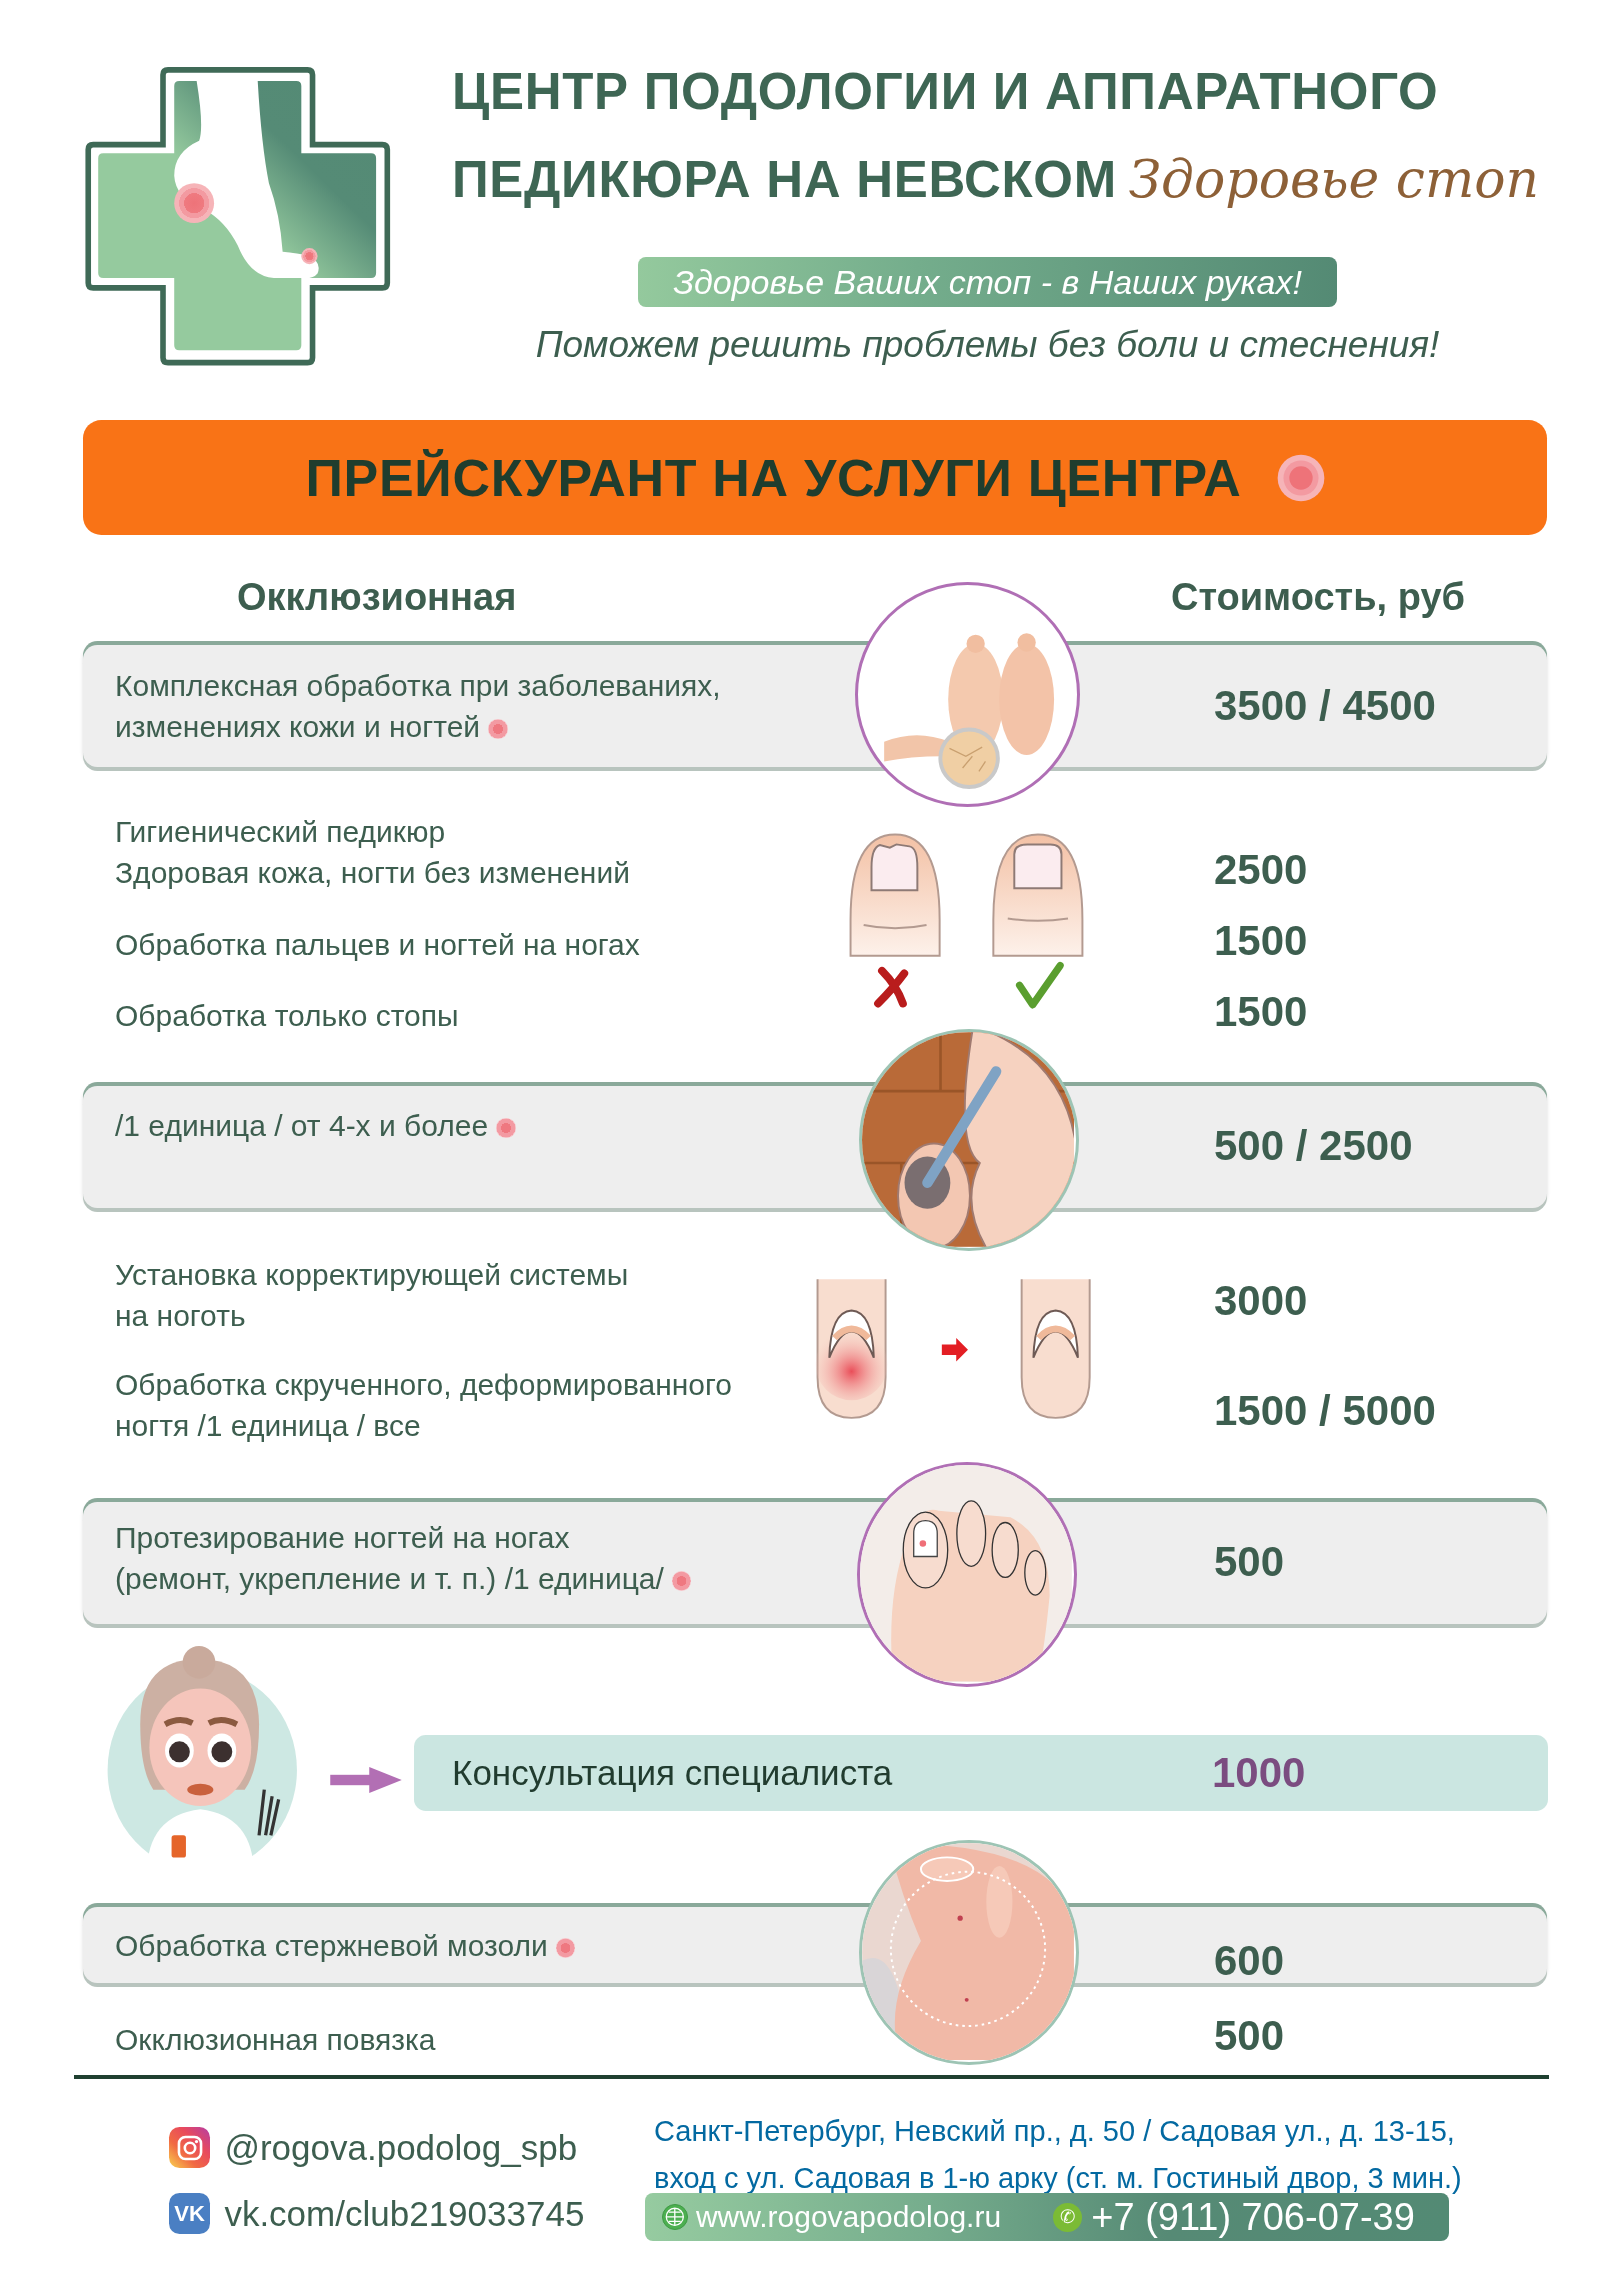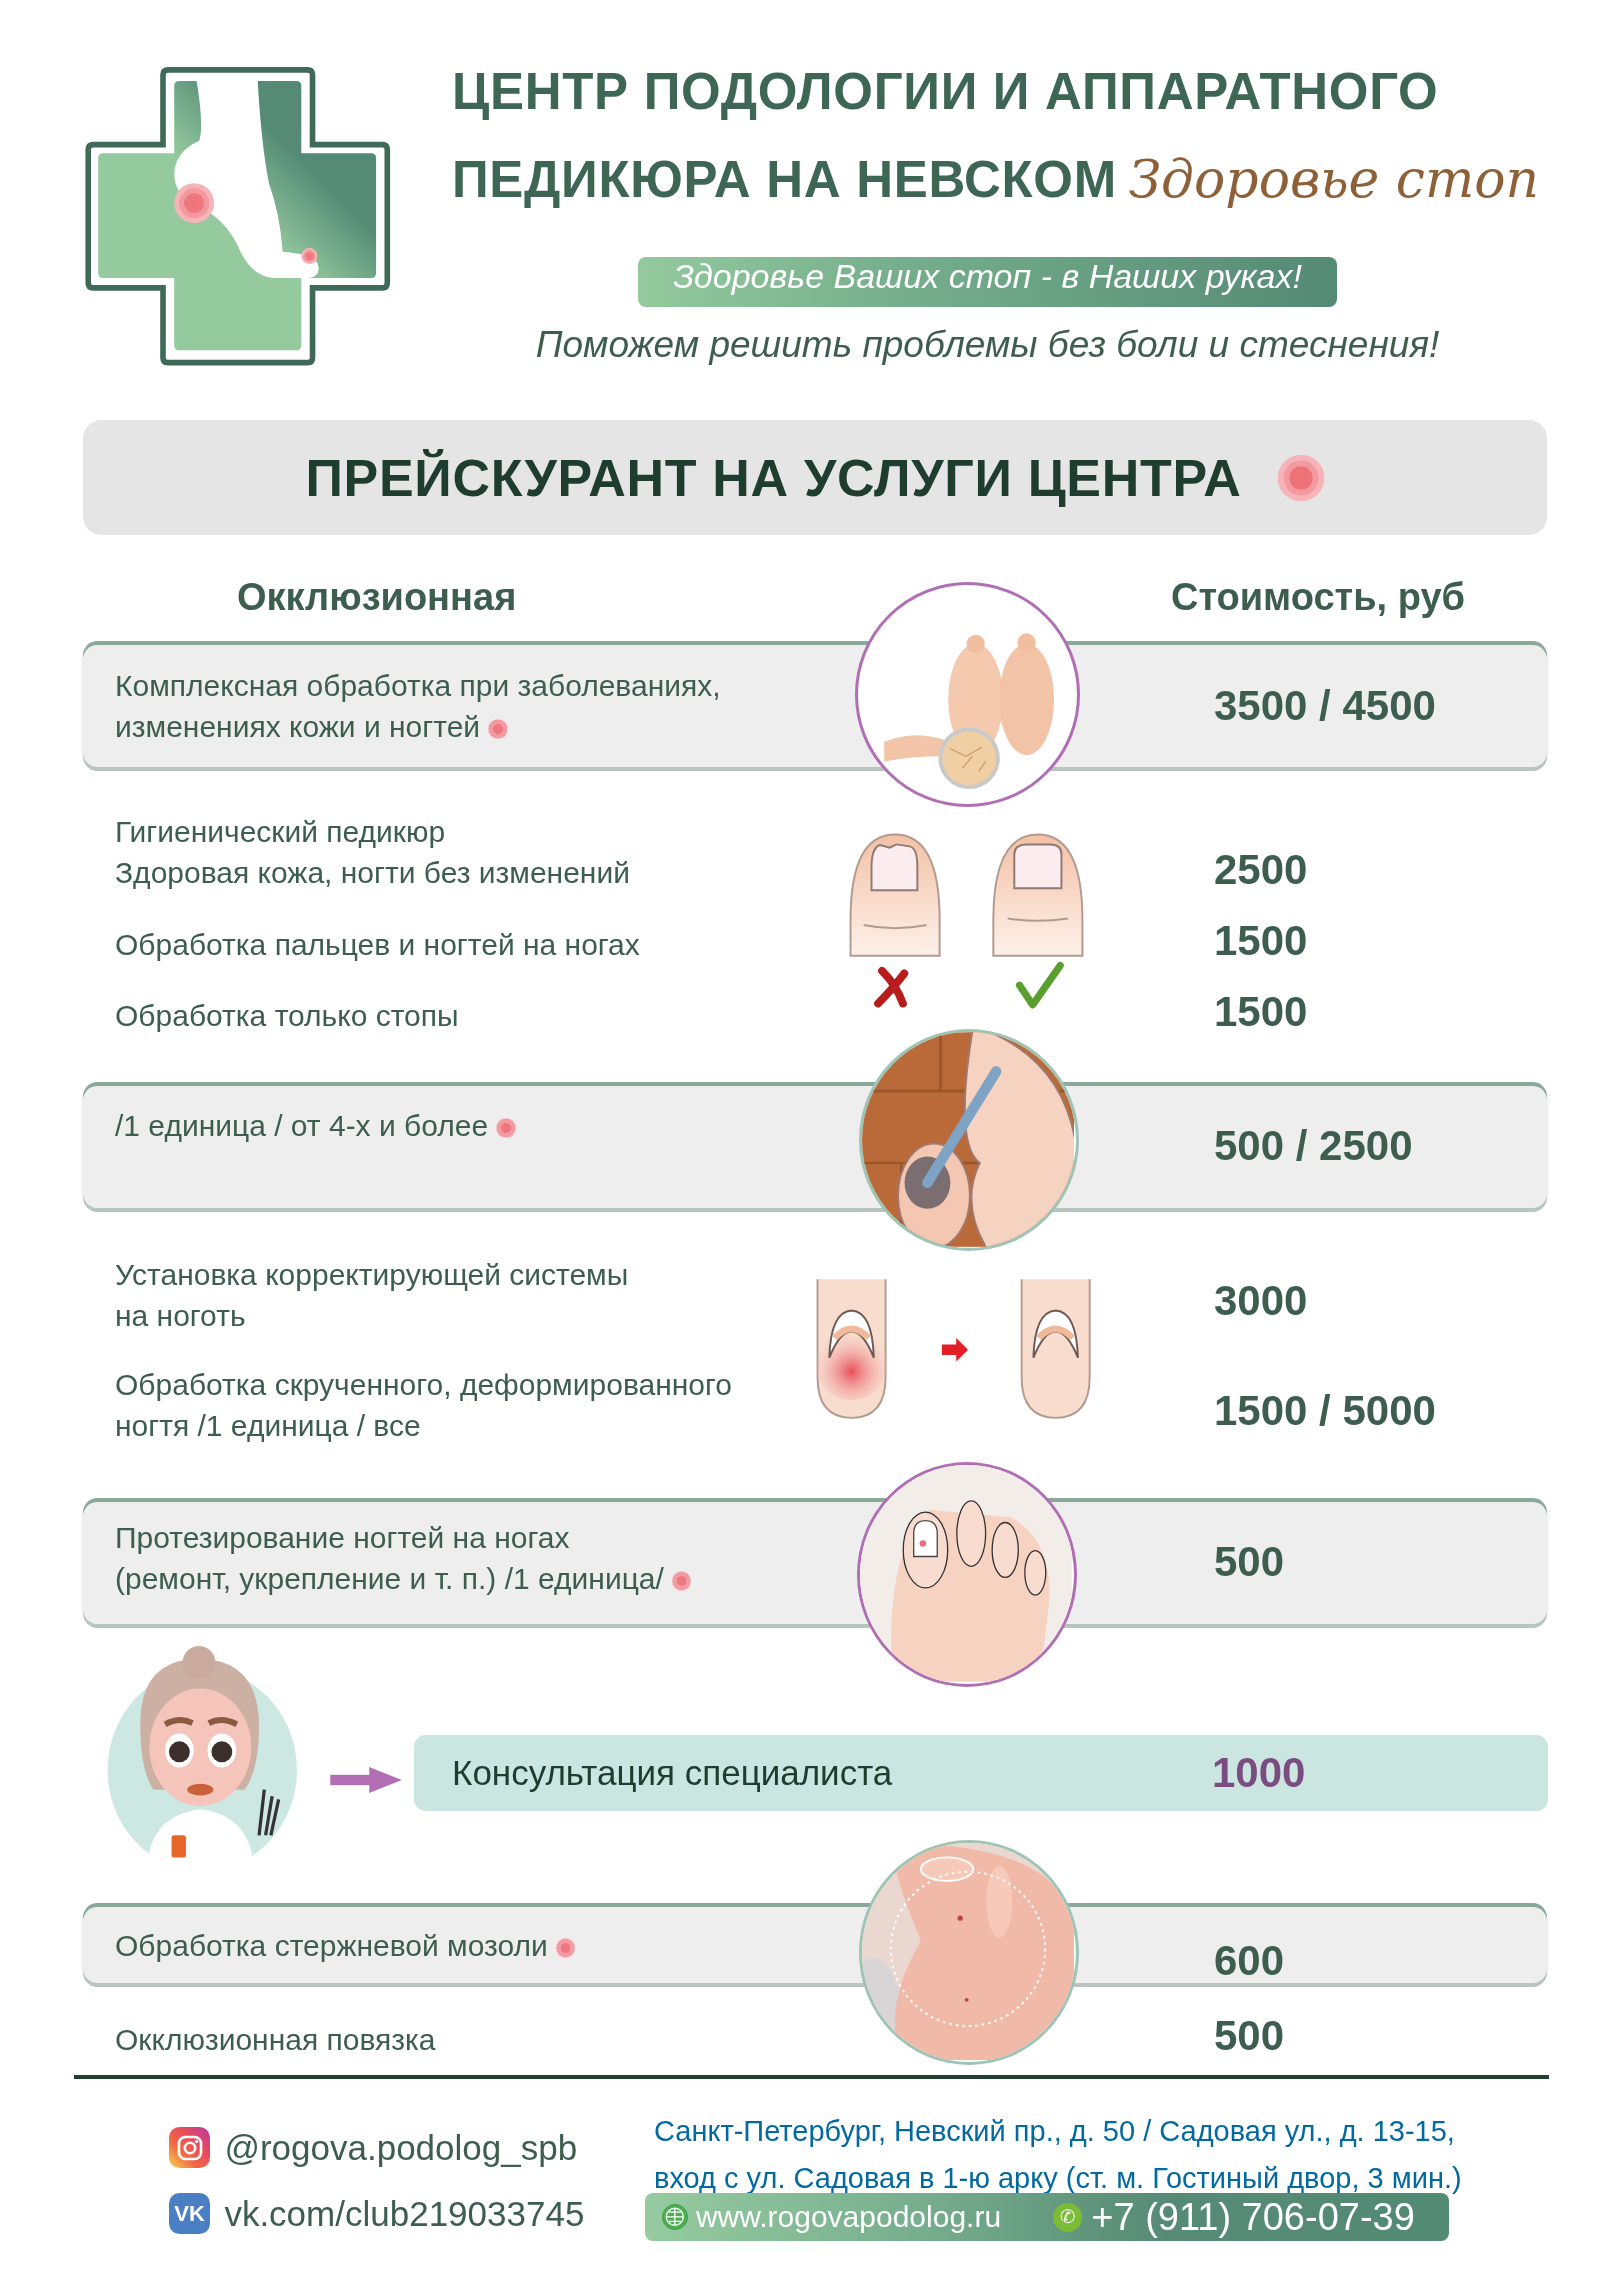--- a/index.html
+++ b/index.html
@@ -8,25 +8,25 @@
   .abs { position: absolute; }
 
   
   .logo { left: 82px; top: 62px; width: 324px; width: 324px; height: 311px; }
   .title-line { left: 452px; font-weight: bold; font-size: 51px; color: #3e6654; letter-spacing: 0.7px; white-space: nowrap; transform-origin: left top; }
   .title-1 { top: 62px; }
   .title-2 { top: 149px; }
   .brand-script { font-family: "DejaVu Serif", serif; font-style: italic; font-weight: normal; color: #8d6037; font-size: 52px; margin-left: 11.8px; letter-spacing: 0; }
   .slogan-pill { left: 638px; top: 257px; width: 699px; height: 50px; border-radius: 7.9px;
     background: linear-gradient(90deg, #94c99d 0%, #74ad8c 40%, #548a74 100%);
-    color: #ffffff; font-style: italic; font-size: 34px; display: flex; justify-content: center; white-space: nowrap; }
+    color: #ffffff; font-style: italic; font-size: 34px; display: flex; align-items: center; justify-content: center; white-space: nowrap; }
   .tagline { left: 523px; top: 324px; width: 929px; text-align: center; font-style: italic; font-size: 37px; color: #3d5e4f; white-space: nowrap; }
 
   
-  .banner { left: 83px; top: 420px; width: 1464px; height: 115px; border-radius: 18.3px; background: #e5e5e5;
+  .banner { left: 83px; top: 420px; width: 1464px; height: 115px; border-radius: 18.3px; background: #f97316;
     display: flex; align-items: center; justify-content: center; }
   .banner-title { font-weight: bold; font-size: 52px; color: #1f3d2e; letter-spacing: 0.7px; white-space: nowrap; }
   .banner-dot { width: 48px; height: 48px; margin-left: 35px; }
 
   
   .col-head { top: 576px; font-weight: bold; font-size: 38px; color: #3d5e4f; white-space: nowrap; }
   .col-name { left: 237px; }
   .col-price { left: 1171px; }
 
   

